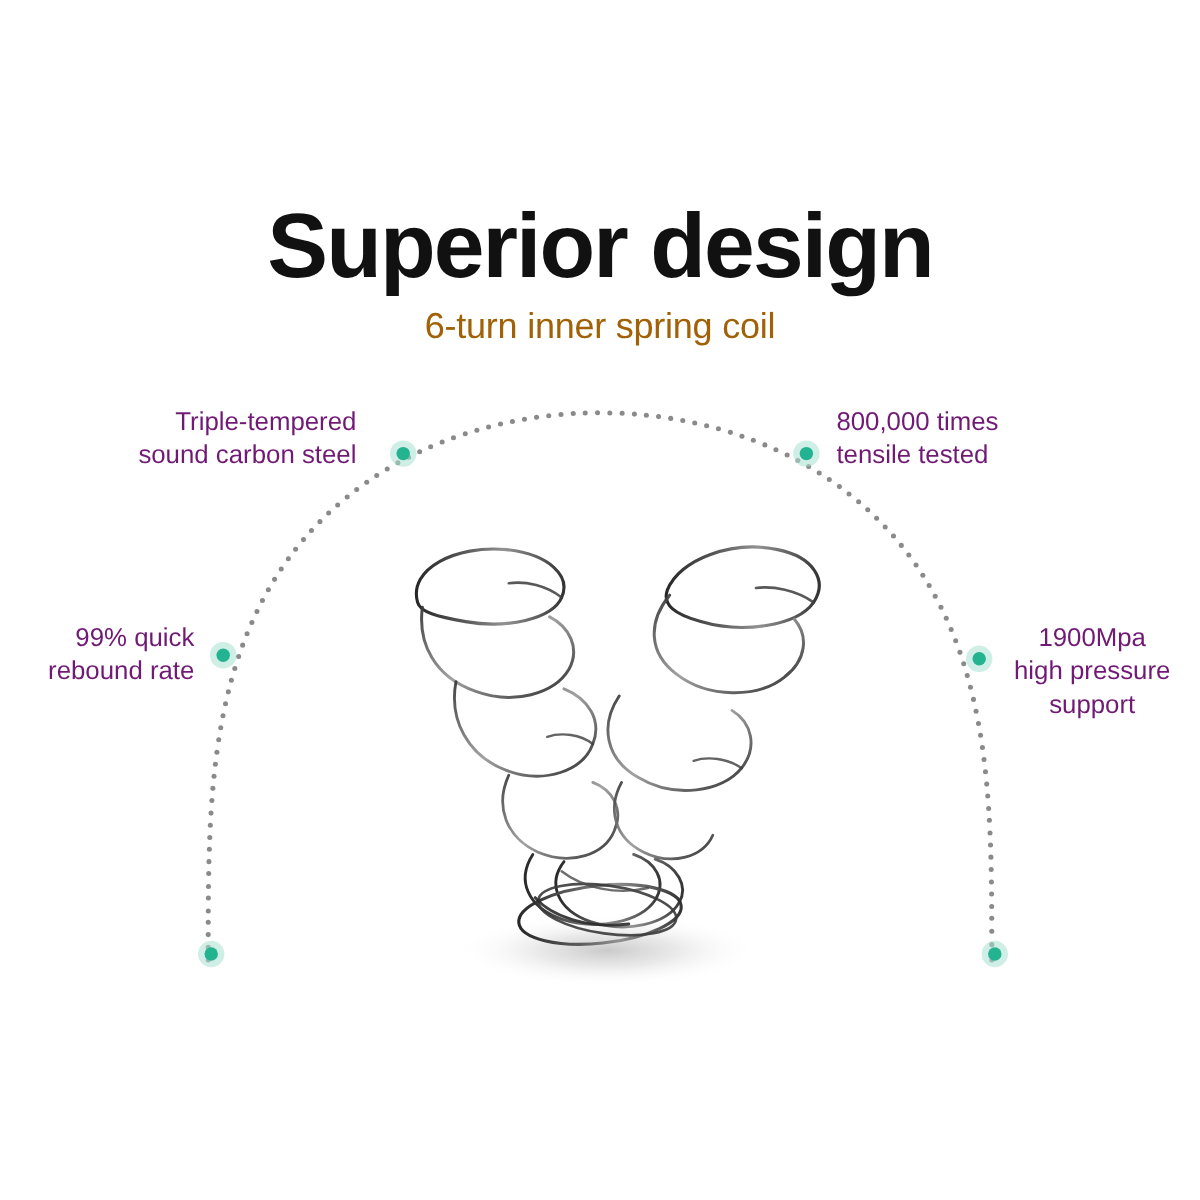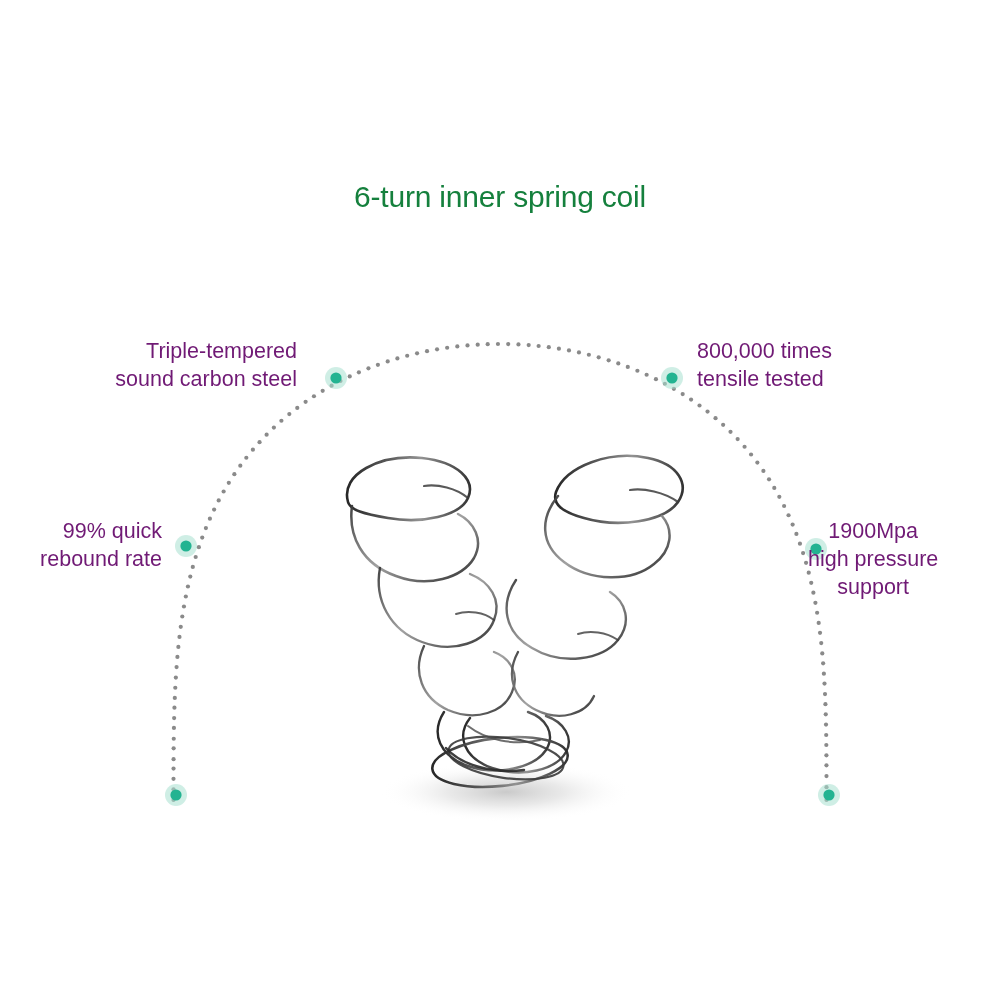--- a/index.html
+++ b/index.html
@@ -35,21 +35,21 @@
     letter-spacing: -1.6px;
     line-height: 1.0;
     color: #111111;
     white-space: nowrap;
   }
   #subtitle {
     margin-top: 12px;
     font-size: 30px;
     font-weight: 400;
     letter-spacing: -0.2px;
-    color: #15803d;
+    color: #a16207;
     white-space: nowrap;
   }
 
   
   #arc-layer {
     position: absolute;
     inset: 0;
     width: 1000px;
     height: 1000px;
   }
@@ -63,39 +63,40 @@
     white-space: nowrap;
   }
   .callout .ln { display: block; }
   .c-left   { text-align: right; }
   .c-right  { text-align: left; }
   .c-center { text-align: center; }
 
   #label-triple   { right: 703px; top: 338px; }
   #label-tensile  { left: 697px;  top: 338px; }
   #label-rebound  { right: 838px; top: 518px; }
-  #label-pressure { left: 808px;  top: 518px; text-align: center; }
+  #label-pressure { left: 845px;  top: 518px; text-align: center; }
   #label-multi    { right: 841px; top: 758px; }
   #label-lowsound { left: 852px;  top: 758px; text-align: right; }
 
   
   #spring {
     position: absolute;
     left: 318px;
     top: 440px;
     width: 380px;
     height: 400px;
   }
 </style>
 </head>
 <body>
 
 <div id="stage">
 
   <div id="heading">
+    <div id="title">Superior design</div>
     <div id="subtitle">6-turn inner spring coil</div>
   </div>
 
   <svg id="spring" viewBox="0 0 380 400">
     <defs>
       <radialGradient id="shadowGrad" cx="50%" cy="50%" r="50%">
         <stop offset="0%" stop-color="#9e9e9e" stop-opacity="0.55"></stop>
         <stop offset="45%" stop-color="#b5b5b5" stop-opacity="0.30"></stop>
         <stop offset="100%" stop-color="#ffffff" stop-opacity="0"></stop>
       </radialGradient>

